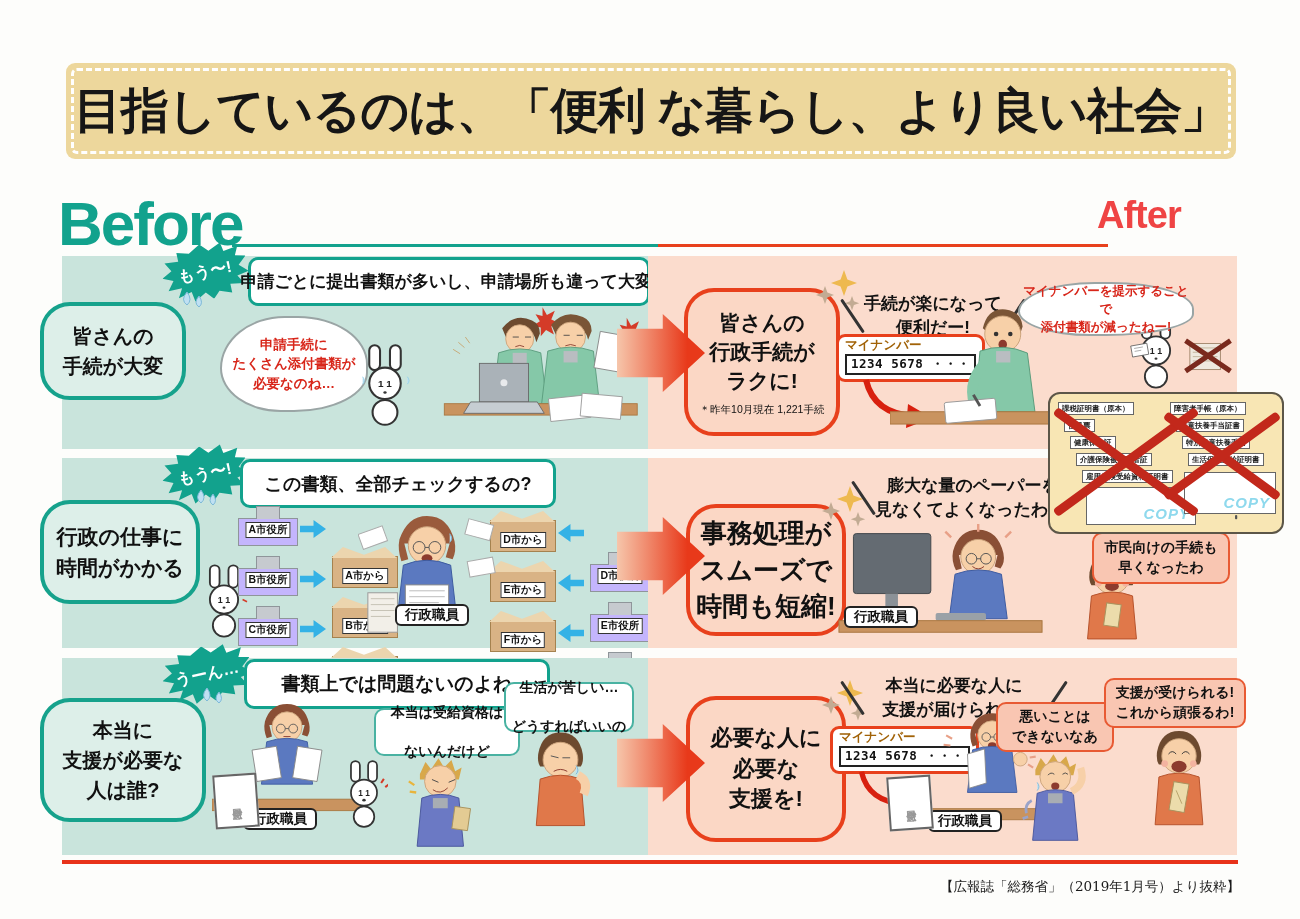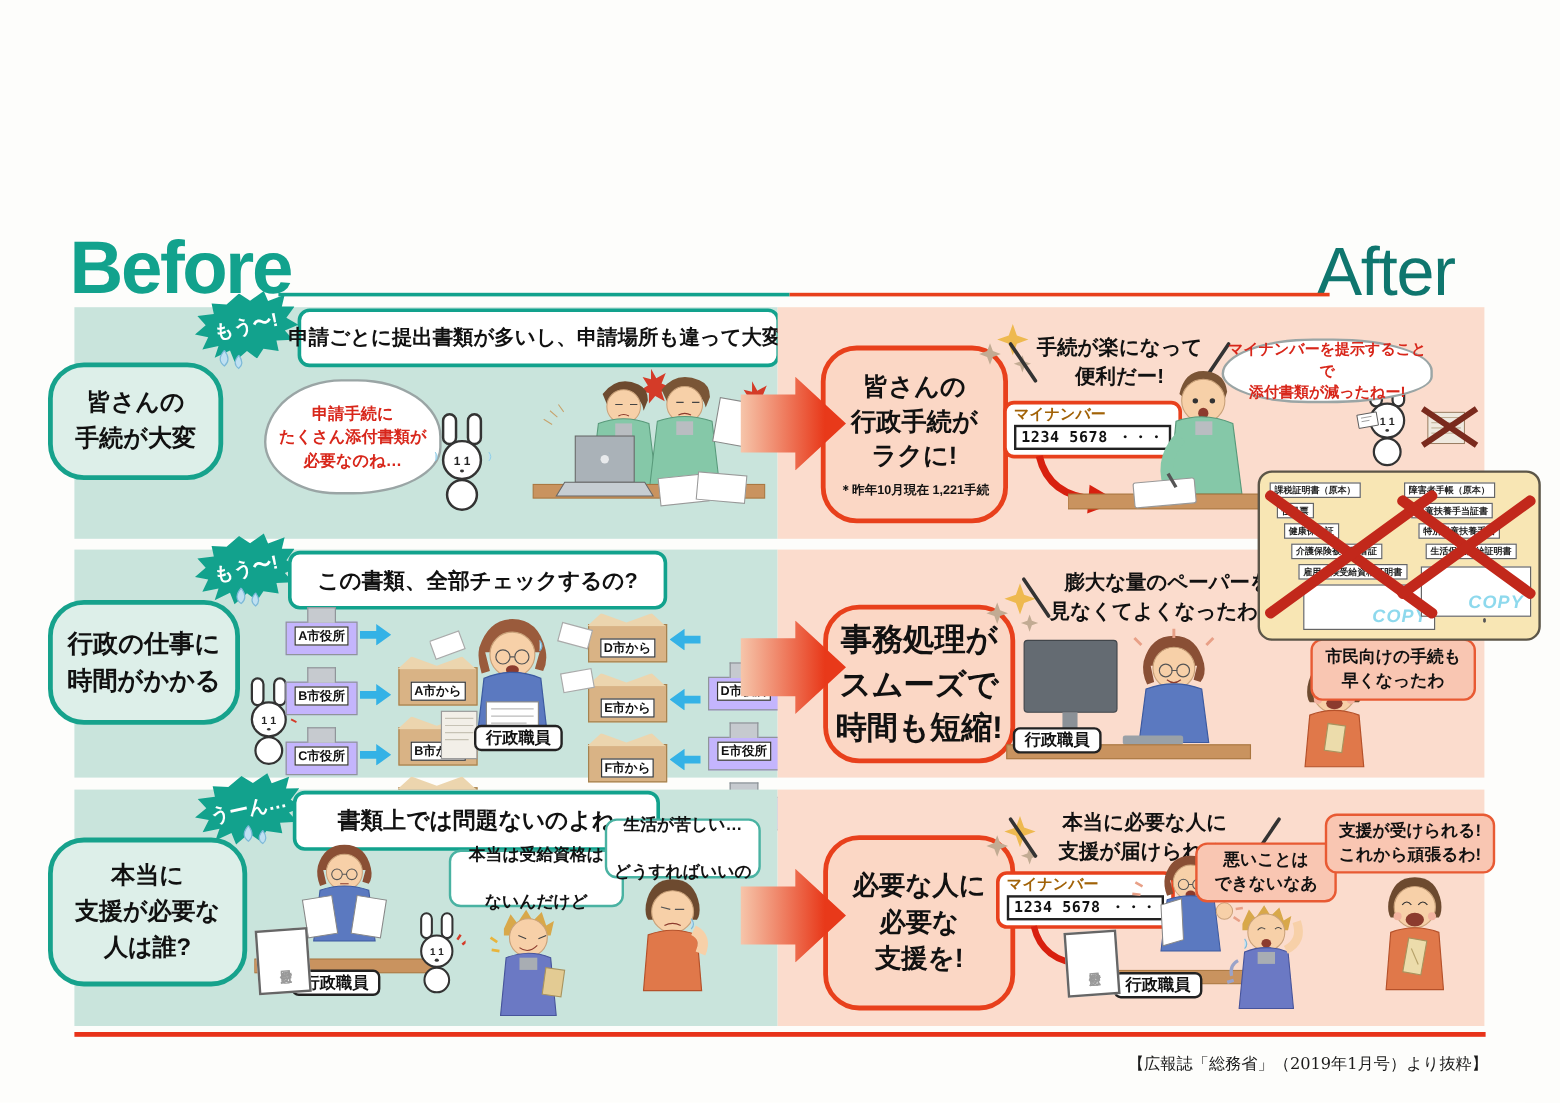--- a/index.html
+++ b/index.html
@@ -8,21 +8,21 @@
   .abs{position:absolute;}
 
   
   .title-banner{left:66px;top:63px;width:1170px;height:96px;background:#edd79c;border-radius:9px;}
   .title-banner::after{content:"";position:absolute;inset:5px;border:3px dashed #fff;border-radius:6px;pointer-events:none;}
   .title-text{width:100%;height:100%;display:flex;align-items:center;justify-content:center;
               font-size:48px;font-weight:bold;letter-spacing:-1px;color:#161616;white-space:nowrap;}
 
   
   .before-head{left:58px;top:188px;font-size:62px;font-weight:bold;color:#12a28d;letter-spacing:-2px;}
-  .after-head{left:1097px;top:194px;font-size:57px;font-weight:normal;color:#0f766e;letter-spacing:-1px;}
+  .after-head{left:1097px;top:194px;font-size:38px;font-weight:bold;color:#ef4444;letter-spacing:-1px;}
   .rule{height:3px;}
   .rule-teal{left:232px;top:244px;width:426px;background:#12a28d;}
   .rule-red{left:658px;top:244px;width:450px;background:#e8401c;}
 
   
   .p-before{background:#c9e4dc;}
   .p-after{background:#fbdccd;}
 
   .flow-arrow{width:88px;height:78px;background:linear-gradient(90deg,#f6c6ab,#e8391a 80%);
               clip-path:polygon(0 19%,52% 19%,52% 0,100% 50%,52% 100%,52% 81%,0 81%);}
@@ -30,21 +30,21 @@
   .burst{background:#12a28d;color:#fff;font-weight:bold;font-size:16px;display:flex;align-items:center;justify-content:center;
          transform:rotate(-12deg);white-space:nowrap;
          clip-path:polygon(50% 0%,59% 14%,74% 4%,76% 20%,93% 16%,88% 32%,100% 36%,90% 50%,100% 64%,86% 68%,92% 84%,76% 80%,76% 96%,62% 88%,54% 100%,46% 86%,32% 98%,30% 80%,14% 86%,20% 70%,4% 70%,12% 54%,0% 46%,12% 36%,6% 20%,22% 22%,22% 6%,36% 12%);}
 
   .callout{background:#fff;border:3px solid #12a28d;border-radius:10px;display:flex;align-items:center;justify-content:center;
            font-weight:bold;color:#111;white-space:nowrap;}
 
   .lbl{display:flex;flex-direction:column;align-items:center;justify-content:center;font-weight:bold;text-align:center;}
   .lbl-b{background:#ddefe9;border:4px solid #16a28c;border-radius:30px;line-height:1.5;}
   .lbl-a{background:#fbd7c5;border:4px solid #e8401c;border-radius:30px;line-height:1.4;}
-  .lbl-note{font-size:10.5px;font-weight:bold;margin-top:6px;}
+  .lbl-note{font-size:10.5px;font-weight:normal;margin-top:6px;}
 
   .cloud{background:#fff;border:2px solid #9aa5a5;border-radius:48% 52% 55% 45%/60% 55% 45% 50%;
          display:flex;flex-direction:column;align-items:center;justify-content:center;text-align:center;line-height:1.45;}
   .red-t{color:#d8261a;font-weight:bold;}
 
   .bbl{display:flex;flex-direction:column;align-items:center;justify-content:center;text-align:center;
        font-weight:bold;line-height:1.4;}
   .bbl-teal{background:#fff;border:2.5px solid #49b2a2;border-radius:10px;gap:19px;}
   .bbl-pink{background:#f9c6b2;border:2.5px solid #e85a33;border-radius:10px;}
 
@@ -88,20 +88,23 @@
   .red-x::after{transform:translate(-50%,-50%) rotate(-36deg);}
   .docs-more{writing-mode:vertical-rl;font-weight:bold;color:#555;font-size:11px;letter-spacing:-1px;}
 
   .footer{right:60px;top:878px;font-family:"DejaVu Serif","Liberation Serif",serif;font-size:13.5px;color:#1a1a1a;}
 </style>
 </head>
 <body>
 
 <div class="page">
 
+  <div class="abs title-banner">
+    <div class="title-text">目指しているのは、「便利 な暮らし、より良い社会」</div>
+  </div>
 
   <div class="abs before-head">Before</div>
   <div class="abs after-head">After</div>
   <div class="abs rule rule-teal"></div>
   <div class="abs rule rule-red"></div>
 
   <div class="abs p-before" style="left:62px;top:256px;width:586px;height:193px;">
     <div class="abs burst" style="left:100px;top:-12px;width:86px;height:56px;">もう〜!</div>
     <div class="abs callout" style="left:186px;top:1px;width:396px;height:43px;font-size:17px;">申請ごとに提出書類が多いし、申請場所も違って大変!</div>
 
@@ -166,21 +169,21 @@
       <span>行政手続が</span>
       <span>ラクに!</span>
       <span class="lbl-note">＊昨年10月現在 1,221手続</span>
     </div>
     <svg class="abs" style="left:166px;top:14px;" width="48" height="46" viewBox="0 0 48 46">
       <path d="M30 0 l3.4 9.6 9.6 3.4 -9.6 3.4 -3.4 9.6 -3.4-9.6 -9.6-3.4 9.6-3.4z" fill="#eeb94f"></path>
       <path d="M11 16 l2.4 6.6 6.6 2.4 -6.6 2.4 -2.4 6.6 -2.4-6.6 -6.6-2.4 6.6-2.4z" fill="#c2ab93"></path>
       <path d="M38 26 l1.9 5.3 5.3 1.9 -5.3 1.9 -1.9 5.3 -1.9-5.3 -5.3-1.9 5.3-1.9z" fill="#c2ab93"></path>
     </svg>
 
-    <div class="abs speech" style="left:190px;top:22px;width:190px;justify-content:center;">
+    <div class="abs speech" style="left:190px;top:36px;width:190px;justify-content:center;">
       <div class="slash sl-l"></div>
       <div class="speech-txt">
         <div>手続が楽になって</div>
         <div>便利だー!</div>
       </div>
       <div class="slash sl-r"></div>
     </div>
 
     <div class="abs mn-card" style="left:188px;top:78px;">
       <span class="mn-label">マイナンバー</span>

